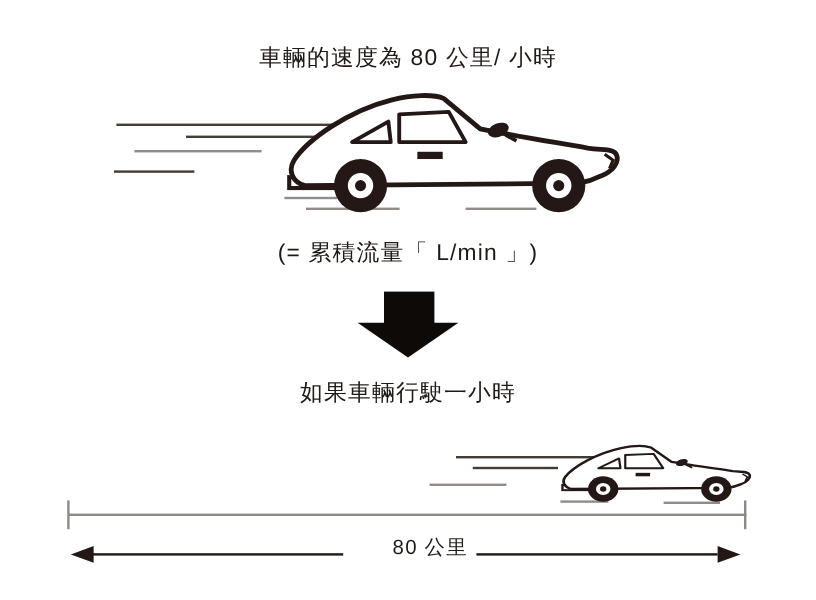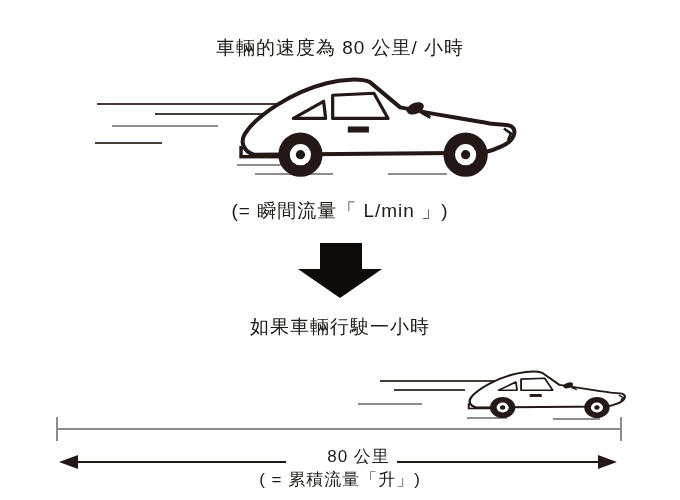--- a/index.html
+++ b/index.html
@@ -94,21 +94,21 @@
   <div class="sl sl-gray" style="left:112px; top:110px; width:106px;"></div>
   <div class="sl sl-dark" style="left:95px;  top:127px; width:67px;"></div>
   <div class="sl sl-gray" style="left:237px; top:149px; width:44px;"></div>
   <div class="sl sl-gray" style="left:255px; top:158px; width:78px;"></div>
   <div class="sl sl-gray" style="left:388px; top:158px; width:59px;"></div>
 
   <svg class="car car-large" viewBox="0 0 280 104">
     <use href="#car-shape"></use>
   </svg>
 
-  <div class="ctext caption1">(= 瞬間流量「 L/min 」)</div>
+  <div class="ctext caption1">(= 累積流量「 L/min 」)</div>
 
   <div>
     <div class="da-stem"></div>
     <div class="da-head"></div>
   </div>
 
   <div class="ctext label2">如果車輛行駛一小時</div>
 
   <div class="sl sl-dark" style="left:380px; top:365px; width:117px;"></div>
   <div class="sl sl-dark" style="left:394px; top:374px; width:71px;"></div>
@@ -125,15 +125,14 @@
   <div class="road-tick tick-r"></div>
 
   <div>
     <div class="dist-head dh-l"></div>
     <div class="dist-line dl-a"></div>
     <div class="dist-line dl-b"></div>
     <div class="dist-head dh-r"></div>
   </div>
 
   <div class="ctext dist">80 公里</div>
-  <div class="ctext caption2">( = 累積流量「升」)</div>
 
 </div>
 
 </body></html>

